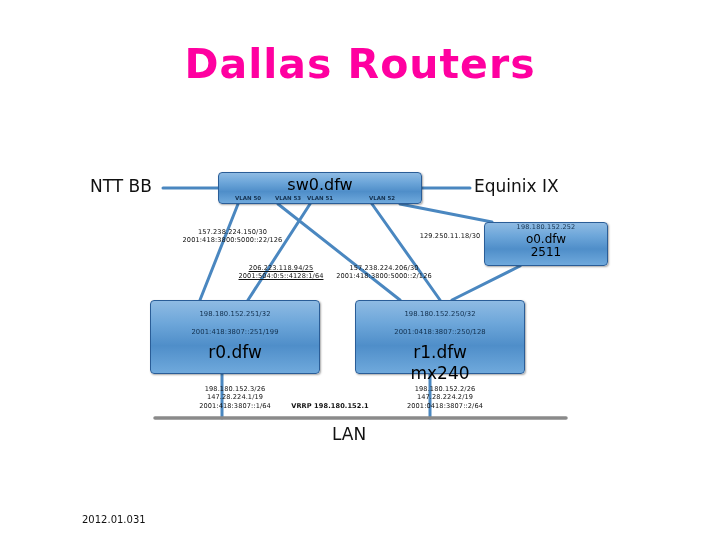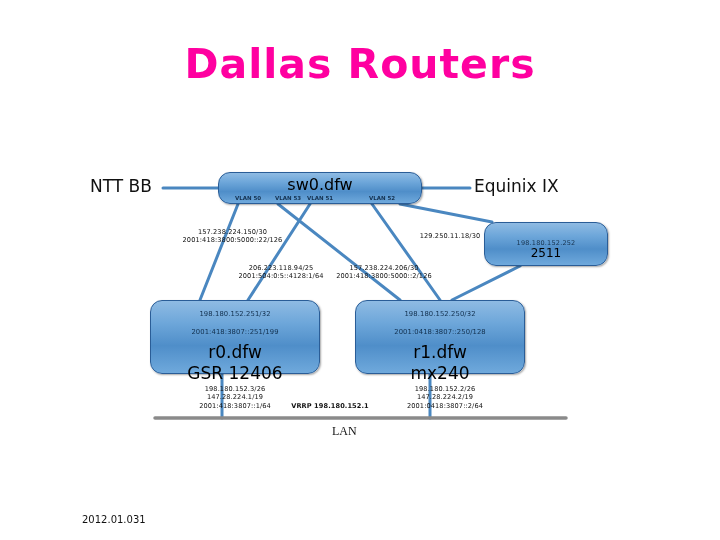--- a/index.html
+++ b/index.html
@@ -15,62 +15,62 @@
     font-family:"DejaVu Sans",sans-serif;
     font-size:41px;font-weight:bold;color:#ff00a0;
     letter-spacing:1px;
   }
 
   svg#wires{position:absolute;left:0;top:0;width:720px;height:540px;}
 
   .node{
     position:absolute;
     border:1px solid #2a5d97;
-    border-radius:12px;
+    border-radius:4px;
     background:linear-gradient(to bottom,#8fbbe3 0%,#6ea7da 30%,#4f8ec9 62%,#6fa9dc 100%);
     box-shadow:1px 1px 2px rgba(0,0,0,0.35);
     color:#000;
     text-align:center;
     box-sizing:border-box;
   }
 
   #sw0{left:218px;top:172px;width:204px;height:32px;}
   #sw0 .nodename{font-size:16px;line-height:20px;padding-top:2px;}
   #sw0 .vlans{position:relative;height:10px;}
   #sw0 .vlans span{
     position:absolute;top:0;font-size:5.5px;font-weight:bold;color:#13304f;
     white-space:nowrap;
   }
   .v50{left:16px;} .v53{left:56px;} .v51{left:88px;} .v52{left:150px;}
 
   #o0{left:484px;top:222px;width:124px;height:44px;}
-  #o0 .ip{font-size:6.5px;color:#16324e;padding-top:16px;letter-spacing:.2px;}
+  #o0 .ip{font-size:6.5px;color:#16324e;padding-top:0;letter-spacing:.2px;}
   #o0 .nodename{font-size:12px;line-height:13px;padding-top:2px;}
   #o0 .model{font-size:12px;line-height:13px;}
 
   #r0{left:150px;top:300px;width:170px;height:74px;}
   #r1{left:355px;top:300px;width:170px;height:74px;}
   .rtr .ip{font-size:6.8px;color:#12304e;line-height:8.5px;padding-top:9px;letter-spacing:.1px;}
   .rtr .nodename{font-size:17px;line-height:21px;padding-top:6px;text-align:center;}
   .rtr .model{font-size:17px;line-height:20px;}
 
   .ext{
     position:absolute;font-size:17px;color:#111;white-space:nowrap;
     font-family:"DejaVu Sans",sans-serif;
   }
   #ntt{left:90px;top:176px;}
   #eqx{left:474px;top:176px;}
-  #lan{left:332px;top:424px;font-size:12px;font-family:Liberation Serif, serif;}
+  #lan{left:332px;top:424px;font-size:17px;}
 
   .lbl{
     position:absolute;font-size:6.6px;color:#111;line-height:8.4px;
     white-space:nowrap;text-align:center;letter-spacing:.1px;
   }
   #lblNTT{left:165px;top:228px;width:135px;}
-  #lblIX{left:232px;top:264px;width:98px;}
+  #lblIX{left:232px;top:264px;width:98px;text-decoration:underline;}
   #lblR1up{left:330px;top:264px;width:108px;}
   #lblO0{left:400px;top:232px;width:100px;}
   #lblR0lan{left:150px;top:385px;width:170px;}
   #lblR1lan{left:360px;top:385px;width:170px;}
   #lblVRRP{left:250px;top:402px;width:160px;font-weight:bold;}
 
   #footer{
     position:absolute;left:34px;top:514px;font-size:10px;color:#111;margin-left:48px;
   }
 </style>
@@ -106,28 +106,28 @@
     <div class="vlans">
       <span class="v50">VLAN 50</span>
       <span class="v53">VLAN 53</span>
       <span class="v51">VLAN 51</span>
       <span class="v52">VLAN 52</span>
     </div>
   </div>
 
   <div class="node" id="o0">
     <div class="ip">198.180.152.252</div>
+    <div class="nodename">o0.dfw</div>
     <div class="model">2511</div>
   </div>
 
   <div class="node rtr" id="r0">
     <div class="ip">198.180.152.251/32</div>
     <div class="ip">2001:418:3807::251/199</div>
     <div class="nodename">r0.dfw</div>
-    <div class="model">GSR 12406</div>
   </div>
 
   <div class="node rtr" id="r1">
     <div class="ip">198.180.152.250/32</div>
     <div class="ip">2001:0418:3807::250/128</div>
     <div class="nodename">r1.dfw</div>
     <div class="model">mx240</div>
   </div>
 
   <div class="lbl" id="lblNTT">

